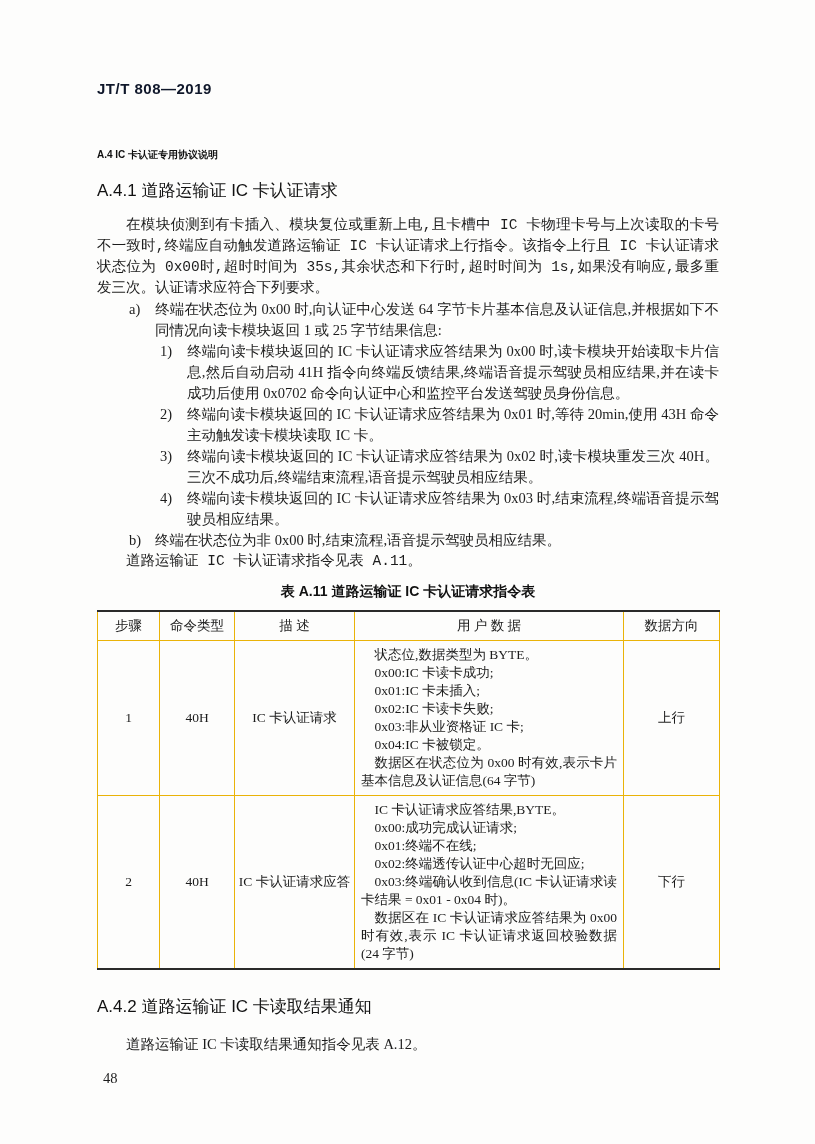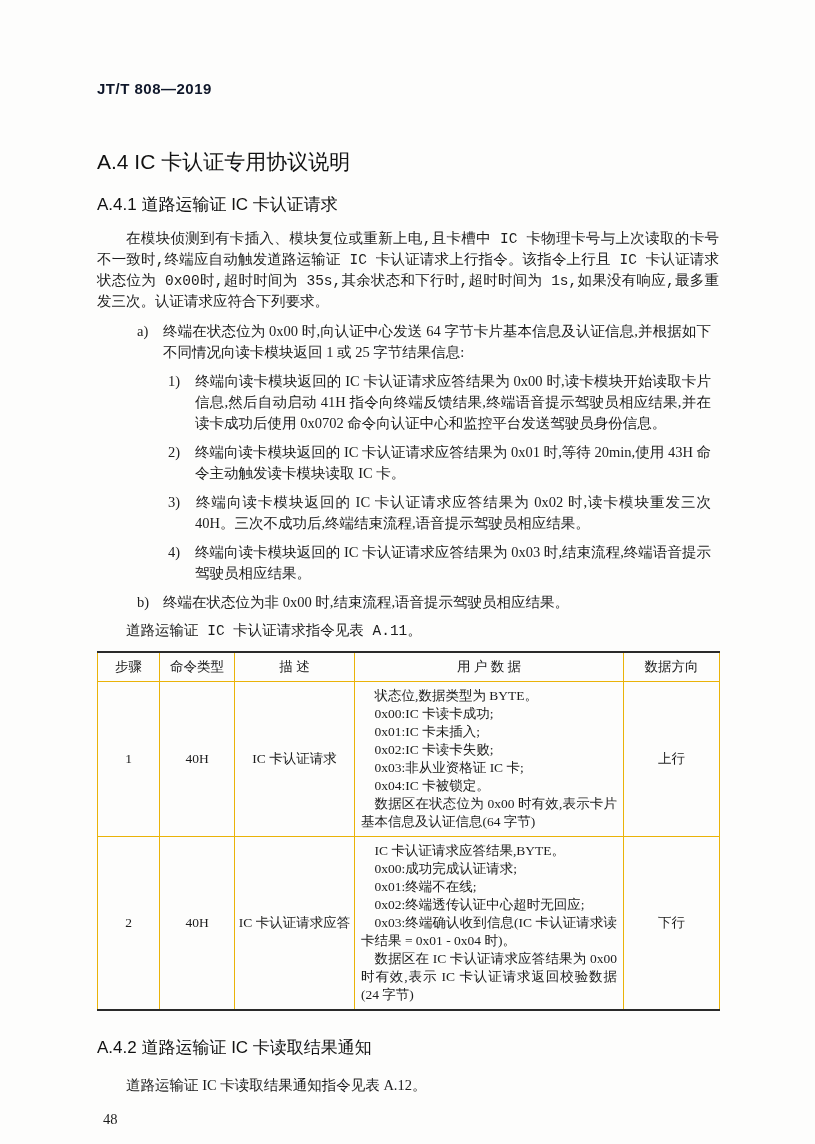--- a/index.html
+++ b/index.html
@@ -12,38 +12,38 @@
     font-family:"Liberation Serif",serif;
     color:#1c1c1c;
     overflow:hidden;
   }
   .doc-header{
     font-family:"Liberation Sans",sans-serif;
     font-size:15px;font-weight:bold;letter-spacing:.5px;color:#0f172a;
   }
   .h-main{
     font-family:"Liberation Sans",sans-serif;
-    font-size:21px;font-weight:normal;color:#111;
+    font-size:10px;font-weight:bold;color:#111;
     margin:51px 0 0 0;
   }
   .h-sub{
     font-family:"Liberation Sans",sans-serif;
     font-size:17px;font-weight:normal;color:#111;
     margin:17px 0 0 0;
   }
   .body-par{
     margin:13px 0 0 0;
     font-size:14.5px;line-height:21px;
     text-align:justify;
     text-indent:2em;
     font-family:Liberation Mono, monospace;
   }
   .li{
     font-size:14.5px;line-height:21px;text-align:justify;
-    margin:8px;
+    margin:0;
   }
   .li.lvl1{padding-left:58px;text-indent:-26px;}
   .li.lvl1 .li-label{display:inline-block;width:26px;text-indent:0;}
   .li.lvl2{padding-left:90px;text-indent:-27px;}
   .li.lvl2 .li-label{display:inline-block;width:27px;text-indent:0;}
   .table-caption{
     font-family:"Liberation Sans",sans-serif;
     font-size:14px;font-weight:bold;color:#111;
     text-align:center;
     margin:11px 0 0 0;
@@ -102,20 +102,21 @@
   <div class="li lvl2"><span class="li-label">2)</span><span>终端向读卡模块返回的 IC 卡认证请求应答结果为 0x01 时,等待 20min,使用 43H 命令主动触发读卡模块读取 IC 卡。</span></div>
 
   <div class="li lvl2"><span class="li-label">3)</span><span>终端向读卡模块返回的 IC 卡认证请求应答结果为 0x02 时,读卡模块重发三次 40H。三次不成功后,终端结束流程,语音提示驾驶员相应结果。</span></div>
 
   <div class="li lvl2"><span class="li-label">4)</span><span>终端向读卡模块返回的 IC 卡认证请求应答结果为 0x03 时,结束流程,终端语音提示驾驶员相应结果。</span></div>
 
   <div class="li lvl1"><span class="li-label">b)</span><span>终端在状态位为非 0x00 时,结束流程,语音提示驾驶员相应结果。</span></div>
 
   <p class="body-par" style="margin-top:0;">道路运输证 IC 卡认证请求指令见表 A.11。</p>
 
+  <div class="table-caption">表 A.11 道路运输证 IC 卡认证请求指令表</div>
 
   <table class="spec">
     <colgroup>
       <col style="width:62px">
         <col style="width:75px">
         <col style="width:120px">
         <col style="width:269px">
         <col style="width:96px">
     </colgroup>
     <thead>

